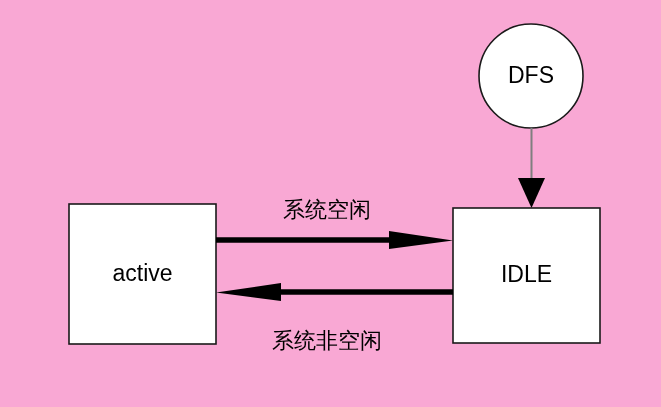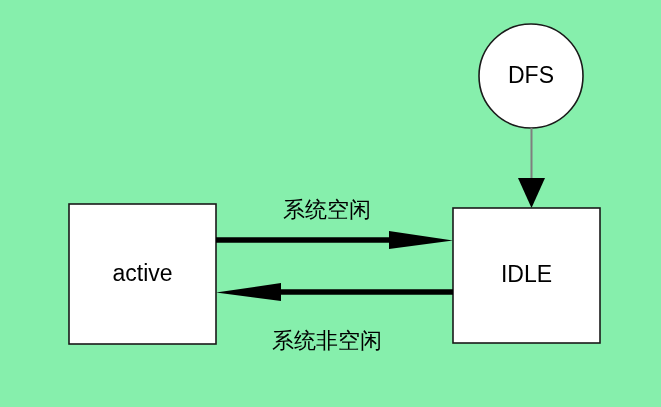--- a/index.html
+++ b/index.html
@@ -7,21 +7,21 @@
     padding: 0;
     background: #ffffff;
   }
   body {
     font-family: "Liberation Sans", "DejaVu Sans", sans-serif;
   }
   #canvas {
     position: relative;
     width: 661px;
     height: 407px;
-    background: #86efac;
+    background: #f9a8d4;
     overflow: hidden;
   }
   #diagram-svg {
     position: absolute;
     left: 0;
     top: 0;
     width: 661px;
     height: 407px;
     display: block;
   }

